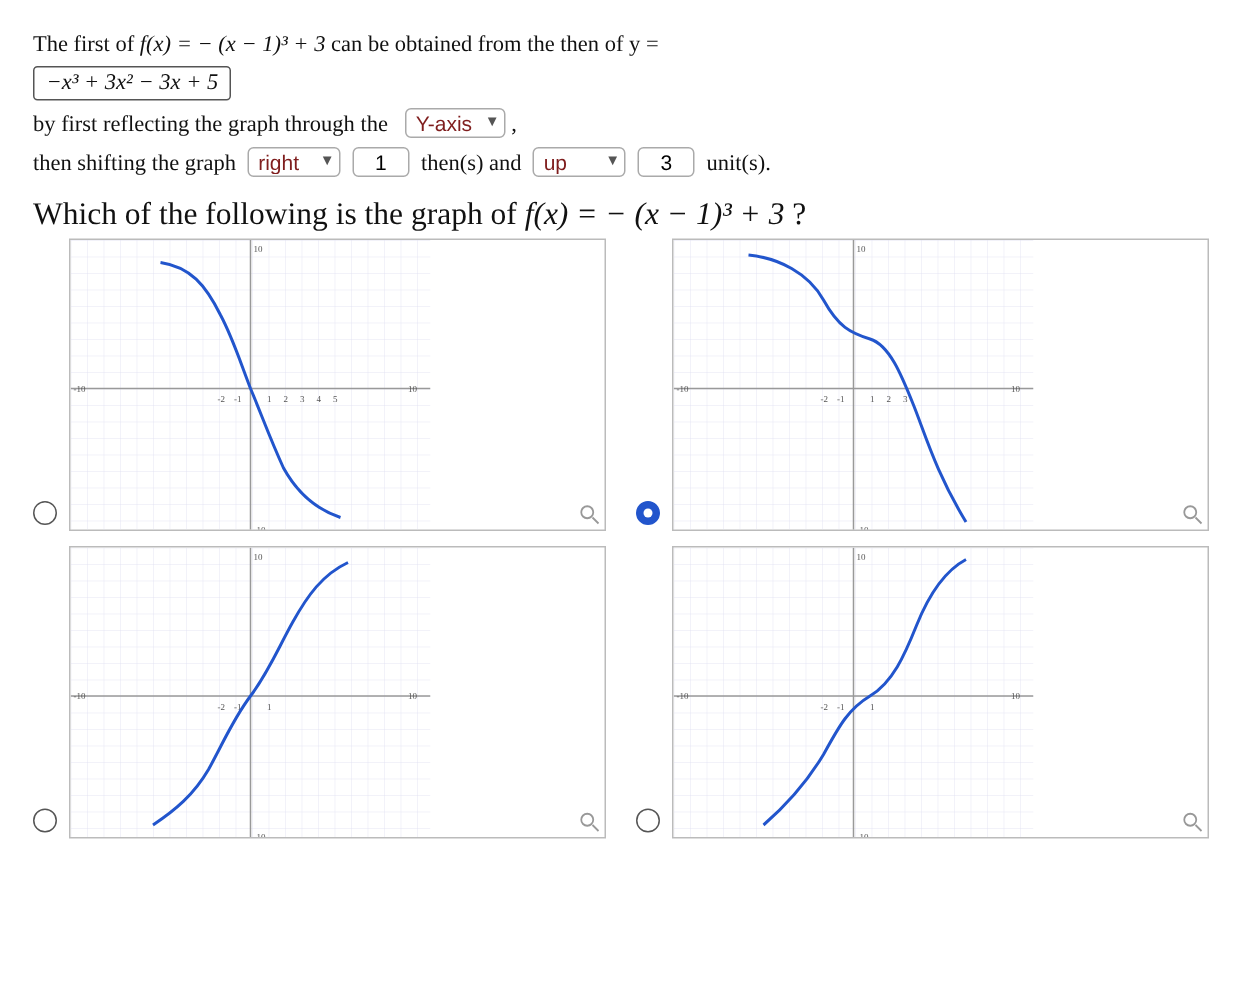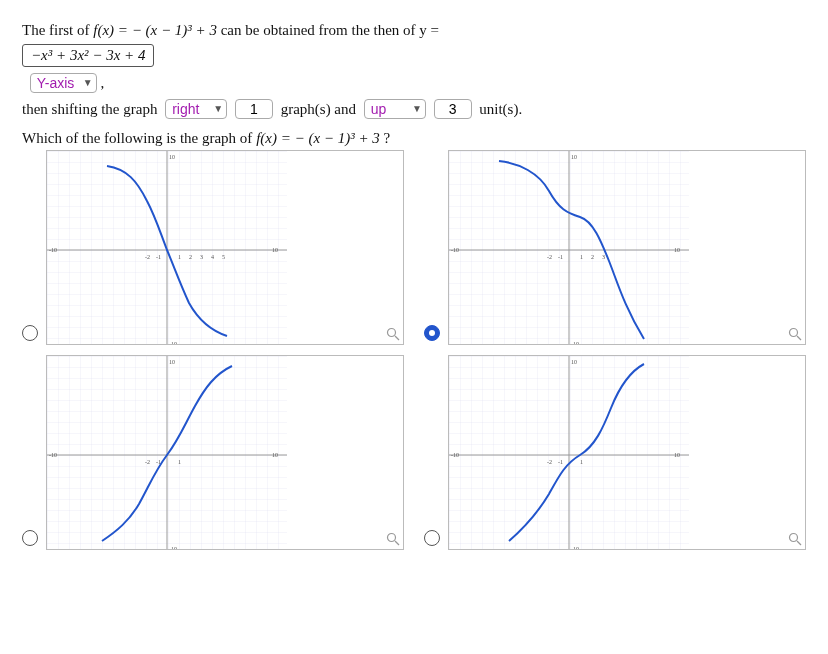--- a/index.html
+++ b/index.html
@@ -33,21 +33,21 @@
     select {
       appearance: none;
       -webkit-appearance: none;
       border: 1px solid #aaa;
       border-radius: 4px;
       background: #fff;
       padding: 1px 20px 1px 6px;
       font-size: 14px;
       font-family: Arial, sans-serif;
       cursor: pointer;
-      color: #a21caf;
+      color: #7f1d1d;
     }
     .select-arrow {
       position: absolute;
       right: 4px;
       top: 50%;
       transform: translateY(-50%);
       pointer-events: none;
       font-size: 10px;
       color: #555;
     }
@@ -57,21 +57,21 @@
       padding: 1px 6px;
       font-size: 14px;
       font-family: Arial, sans-serif;
       width: 38px;
       text-align: center;
     }
     .line1 { margin-bottom: 2px; }
     .line2 { margin-bottom: 2px; }
     .line3 { }
     .question-text {
-      font-size: 15px;
+      font-size: 21px;
       line-height: 1.5;
     }
     .graphs-grid {
       display: grid;
       grid-template-columns: 1fr 1fr;
       grid-template-rows: 1fr 1fr;
       gap: 10px 20px;
     }
     .graph-option {
       display: flex;
@@ -127,24 +127,25 @@
 </head>
 <body>
 
 <div class="problem-text line1">
   <span>The first of </span>
   <em>f(x) = − (x − 1)³ + 3</em>
   <span> can be obtained from the then of y =</span>
 </div>
 
 <div class="line2">
-  <span class="inline-box">−x³ + 3x² − 3x + 4</span>
+  <span class="inline-box">−x³ + 3x² − 3x + 5</span>
 </div>
 
 <div class="problem-text line2" style="margin-top:4px;">
+  <span>by first reflecting the graph through the</span>
   <span style="display:inline-block; margin-left:4px;"></span>
   <div class="dropdown-wrapper">
     <select>
       <option>X-axis</option>
       <option selected="">Y-axis</option>
       <option>Origin</option>
     </select>
     <span class="select-arrow">▼</span>
   </div>
   <span> ,</span>
@@ -157,21 +158,21 @@
     <select>
       <option>left</option>
       <option selected="">right</option>
       <option>up</option>
       <option>down</option>
     </select>
     <span class="select-arrow">▼</span>
   </div>
   <span style="margin-left:4px;"></span>
   <input class="number-input" type="text" value="1" style="">
-  <span style="margin-left:4px;">graph(s) and</span>
+  <span style="margin-left:4px;">then(s) and</span>
   <span style="margin-left:4px;"></span>
   <div class="dropdown-wrapper" style="display:inline-flex;">
     <select>
       <option>left</option>
       <option>right</option>
       <option selected="">up</option>
       <option>down</option>
     </select>
     <span class="select-arrow">▼</span>
   </div>

